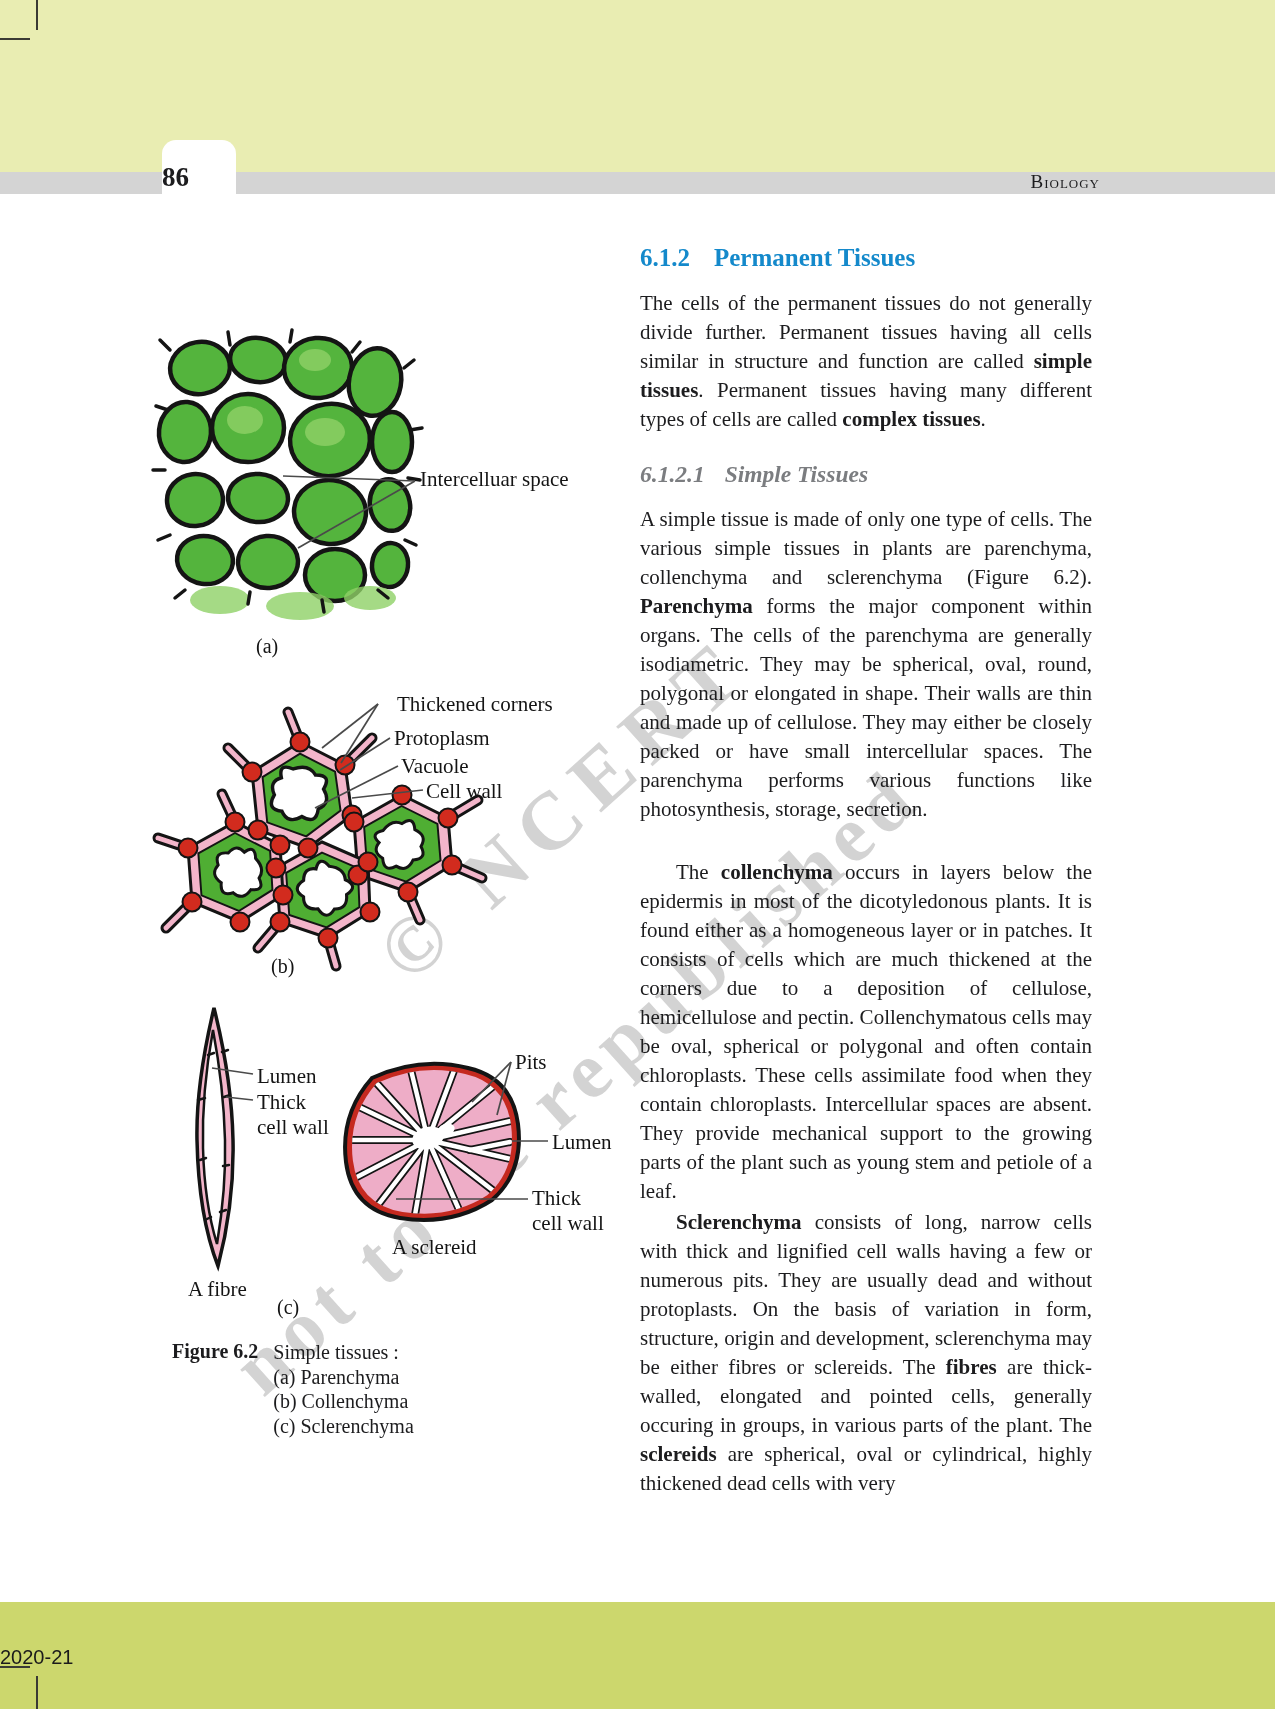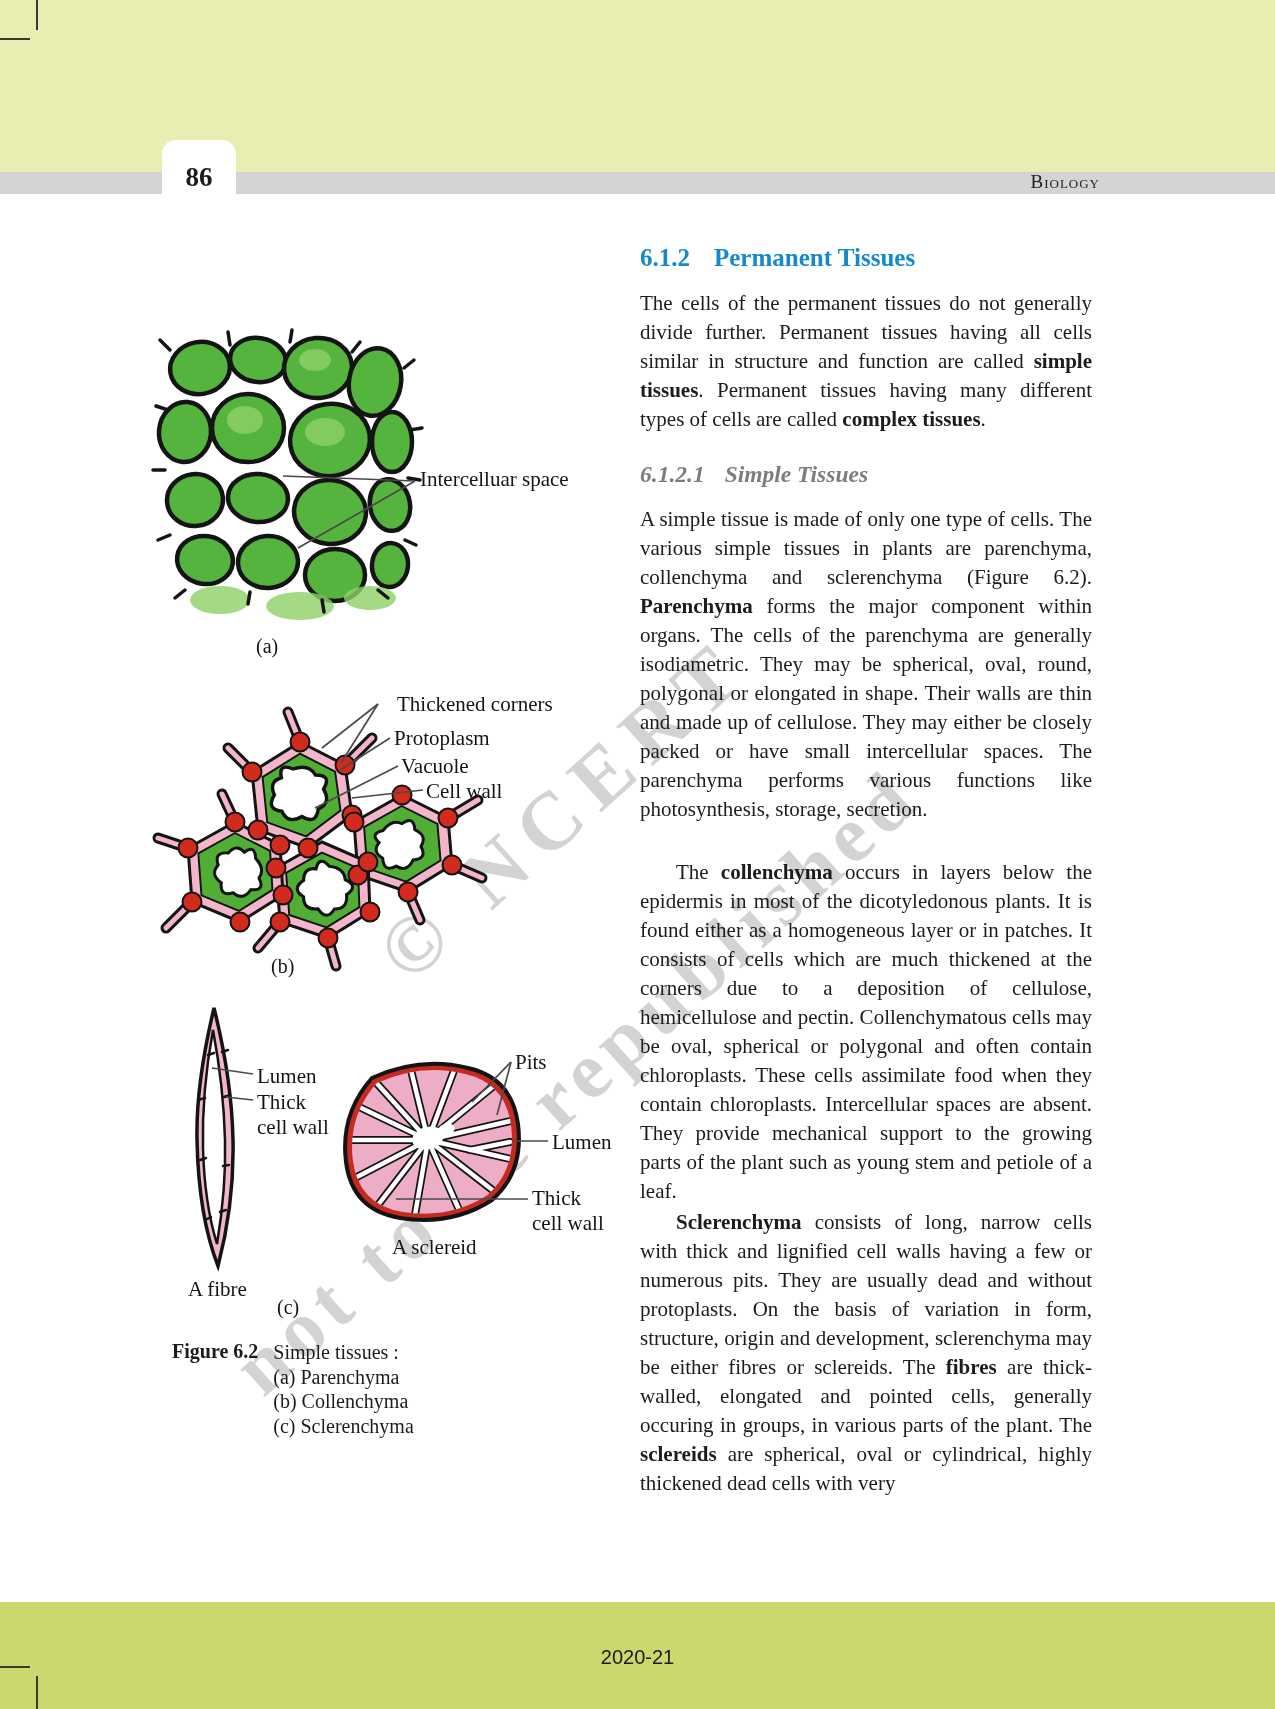--- a/index.html
+++ b/index.html
@@ -7,25 +7,25 @@
     --heading-blue:#1489cb; --heading-gray:#7b7d80; --ink:#1c1c1e;
   }
   html,body{margin:0;padding:0;background:#ffffff;}
   .page{position:relative;width:1275px;height:1709px;margin:0 auto;background:#fff;overflow:hidden;
         font-family:"Liberation Serif",serif;color:var(--ink);}
   
   .band-top{position:absolute;left:0;top:0;width:1275px;height:172px;background:var(--band-top);z-index:1;}
   .header-bar{position:absolute;left:0;top:172px;width:1275px;height:22px;background:var(--bar-gray);z-index:1;}
   .band-bottom{position:absolute;left:0;top:1602px;width:1275px;height:107px;background:var(--band-bottom);z-index:1;}
   .page-num-tab{position:absolute;left:162px;top:140px;width:74px;height:54px;background:#fff;
-        border-radius:14px 14px 0 0;z-index:2;display:flex;align-items:flex-end;justify-content:center;}
+        border-radius:14px 14px 0 0;z-index:2;display:flex;align-items:flex-end;}
   .page-num{font-weight:bold;font-size:27px;line-height:30px;padding-bottom:2px;}
   .journal{position:absolute;top:170px;right:175px;font-variant:small-caps;font-size:19px;line-height:24px;
         letter-spacing:1px;z-index:2;}
-  .footer-year{position:absolute;left:0;top:1646px;width:1275px;text-align:center;z-index:2;
+  .footer-year{position:absolute;left:0;top:1646px;width:1275px;text-align:left;z-index:2;
         font-family:"Liberation Sans",sans-serif;font-size:20px;color:#1b1b1b;}
   
   .crop{position:absolute;background:#3a3a34;z-index:3;}
   
   .wm{position:absolute;z-index:2;font-family:"Liberation Serif",serif;font-weight:bold;
       color:rgba(140,140,140,0.38);white-space:nowrap;transform-origin:0 0;}
   .wm1{left:360px;top:930px;font-size:82px;letter-spacing:14px;transform:rotate(-42deg);}
   .wm2{left:215px;top:1345px;font-size:80px;letter-spacing:8px;transform:rotate(-42deg);}
   
   .h1{position:absolute;left:640px;top:244px;display:flex;gap:24px;z-index:4;

